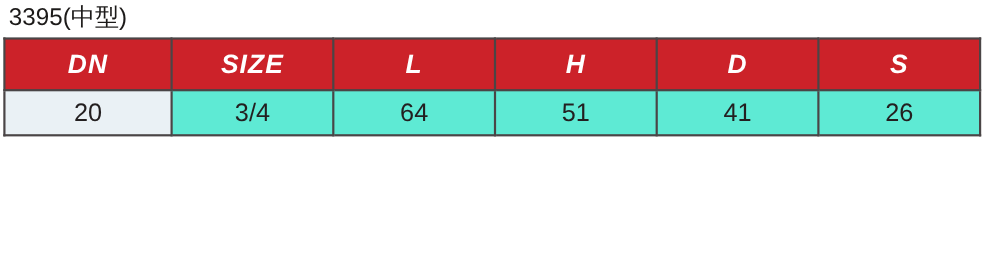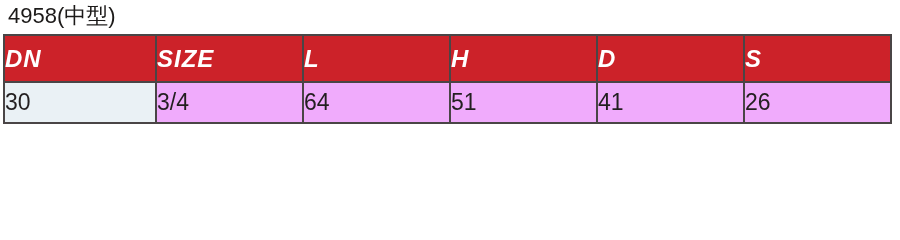--- a/index.html
+++ b/index.html
@@ -42,52 +42,52 @@
     table-layout: fixed;
     width: 889px;
     border: 2px solid #4a4546;
   }
   table.spec-table col.c-first { width: 152px; }
   table.spec-table col.c-rest  { width: 147px; }
 
   table.spec-table th,
   table.spec-table td {
     border: 2px solid #4a4546;
-    text-align: left;
+    text-align: center;
     vertical-align: middle;
     padding: 0;
     margin-left: 42px;
   }
   table.spec-table thead th {
     height: 45px;
     background: #cc2229;
     color: #ffffff;
     font-size: 24px;
     font-weight: bold;
     font-style: italic;
     letter-spacing: 1px;
   }
   table.spec-table tbody td {
     height: 39px;
-    background: #f0abfc;
+    background: #5eead4;
     color: #231f20;
     font-size: 23px;
     font-weight: 400;
     font-style: normal;
   }
   table.spec-table tbody td.key-cell {
     background: #eaf1f5;
   }
 </style>
 </head>
 <body>
 
 <div class="sheet">
 
-  <div class="spec-title">4958(中型)</div>
+  <div class="spec-title">3395(中型)</div>
 
   <div class="spec-table-wrap">
     <table class="spec-table">
       <colgroup>
         <col class="c-first">
         <col class="c-rest">
         <col class="c-rest">
         <col class="c-rest">
         <col class="c-rest">
         <col class="c-rest">
@@ -97,21 +97,21 @@
           <th>DN</th>
           <th>SIZE</th>
           <th>L</th>
           <th>H</th>
           <th>D</th>
           <th>S</th>
         </tr>
       </thead>
       <tbody>
         <tr>
-          <td class="key-cell">30</td>
+          <td class="key-cell">20</td>
           <td>3/4</td>
           <td>64</td>
           <td>51</td>
           <td>41</td>
           <td>26</td>
         </tr>
       </tbody>
     </table>
   </div>
 

